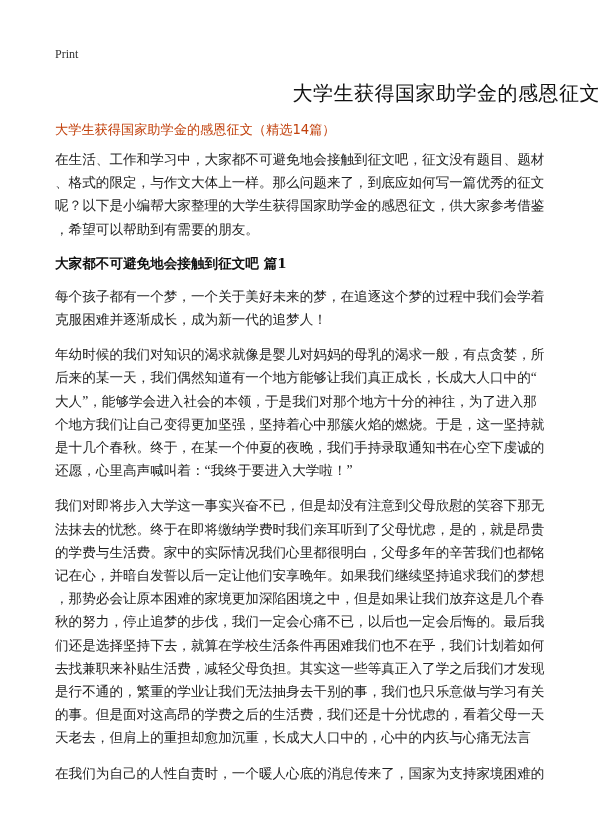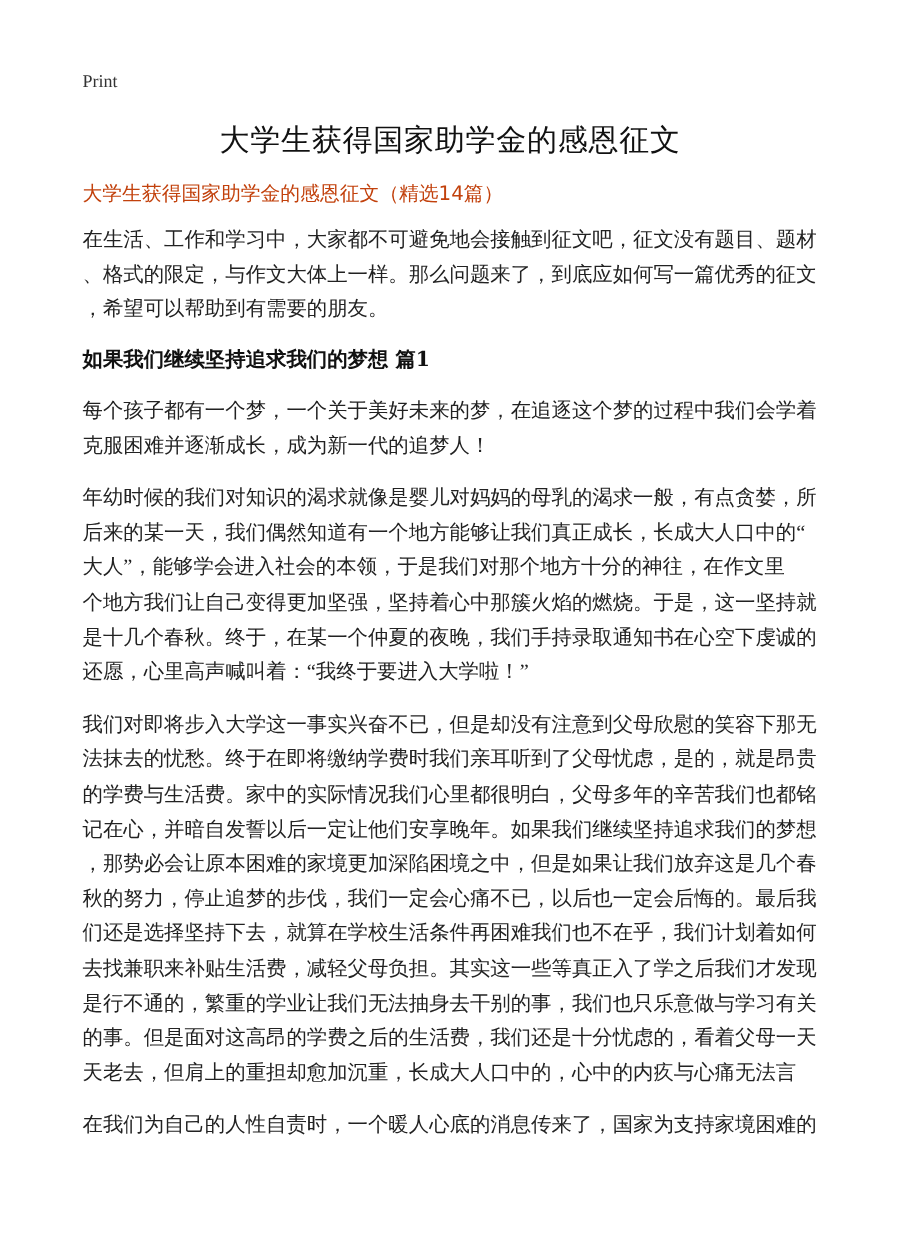--- a/index.html
+++ b/index.html
@@ -30,21 +30,21 @@
       font-family: "Liberation Serif", "DejaVu Serif", serif;
       font-size: 12px;
       color: #333333;
       line-height: 14px;
     }
     .doc-title {
       position: absolute;
       left: 0;
       width: 600px;
       top: 80px;
-      text-align: center;
+      text-align: right;
       font-size: 20px;
       font-weight: normal;
       color: #111111;
       line-height: 26px;
       margin: 0;
       letter-spacing: 0.5px;
     }
     .subtitle {
       position: absolute;
       left: 55px;
@@ -89,34 +89,35 @@
   <div class="print-label">Print</div>
 
   <h1 class="doc-title">大学生获得国家助学金的感恩征文</h1>
 
   <div class="subtitle">大学生获得国家助学金的感恩征文（精选14篇）</div>
 
   <div class="content">
     <p class="para">
       <span class="line">在生活、工作和学习中，大家都不可避免地会接触到征文吧，征文没有题目、题材</span>
       <span class="line">、格式的限定，与作文大体上一样。那么问题来了，到底应如何写一篇优秀的征文</span>
+      <span class="line">呢？以下是小编帮大家整理的大学生获得国家助学金的感恩征文，供大家参考借鉴</span>
       <span class="line">，希望可以帮助到有需要的朋友。</span>
     </p>
 
-    <div class="section-heading">如果我们继续坚持追求我们的梦想 篇1</div>
+    <div class="section-heading">大家都不可避免地会接触到征文吧 篇1</div>
 
     <p class="para">
       <span class="line">每个孩子都有一个梦，一个关于美好未来的梦，在追逐这个梦的过程中我们会学着</span>
       <span class="line">克服困难并逐渐成长，成为新一代的追梦人！</span>
     </p>
 
     <p class="para">
       <span class="line">年幼时候的我们对知识的渴求就像是婴儿对妈妈的母乳的渴求一般，有点贪婪，所</span>
       <span class="line">后来的某一天，我们偶然知道有一个地方能够让我们真正成长，长成大人口中的“</span>
-      <span class="line">大人”，能够学会进入社会的本领，于是我们对那个地方十分的神往，在作文里</span>
+      <span class="line">大人”，能够学会进入社会的本领，于是我们对那个地方十分的神往，为了进入那</span>
       <span class="line">个地方我们让自己变得更加坚强，坚持着心中那簇火焰的燃烧。于是，这一坚持就</span>
       <span class="line">是十几个春秋。终于，在某一个仲夏的夜晚，我们手持录取通知书在心空下虔诚的</span>
       <span class="line">还愿，心里高声喊叫着：“我终于要进入大学啦！”</span>
     </p>
 
     <p class="para">
       <span class="line">我们对即将步入大学这一事实兴奋不已，但是却没有注意到父母欣慰的笑容下那无</span>
       <span class="line">法抹去的忧愁。终于在即将缴纳学费时我们亲耳听到了父母忧虑，是的，就是昂贵</span>
       <span class="line">的学费与生活费。家中的实际情况我们心里都很明白，父母多年的辛苦我们也都铭</span>
       <span class="line">记在心，并暗自发誓以后一定让他们安享晚年。如果我们继续坚持追求我们的梦想</span>

